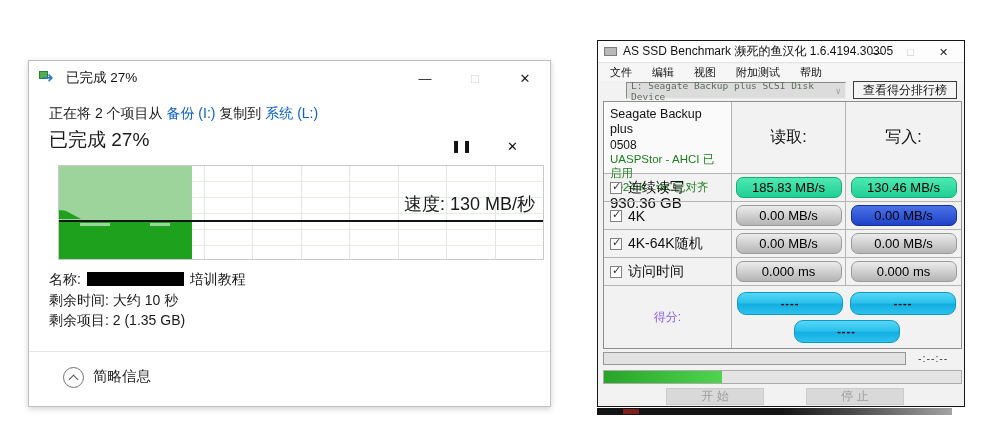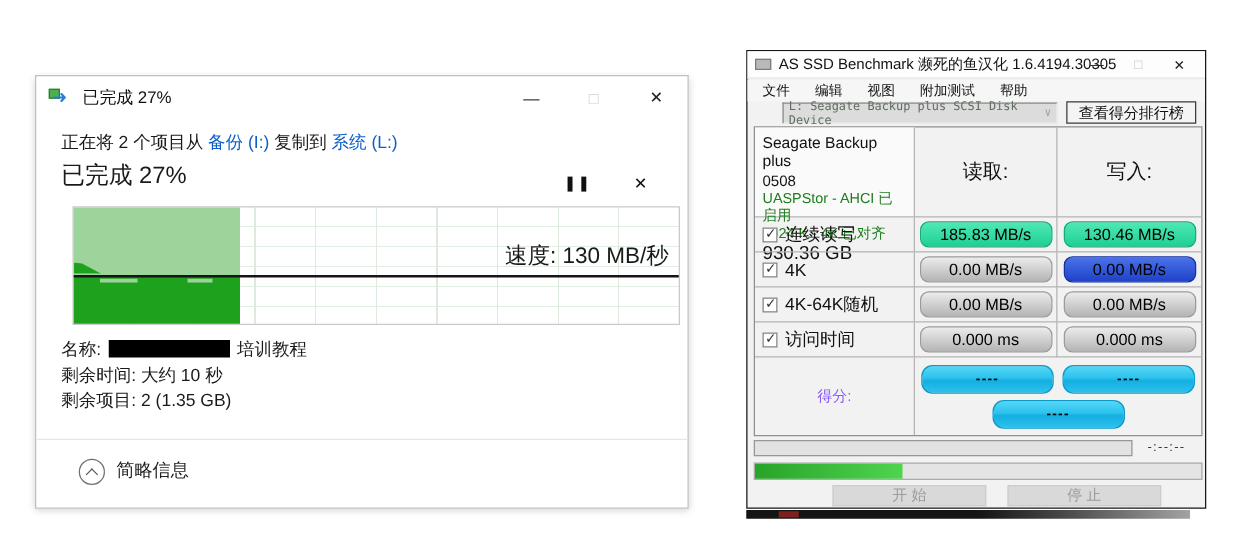--- a/index.html
+++ b/index.html
@@ -107,21 +107,21 @@
     background:linear-gradient(#55d7f6 0%,#2cc2ec 45%,#14aee2 55%,#2cc2ec 100%);
     border:1px solid #0d9ac8; display:flex; align-items:center; justify-content:center;
     font-size:11px; font-weight:bold; letter-spacing:1px; color:#000; }
 
   .bm-idle-bar { position:absolute; left:5px; top:311px; width:303px; height:13px;
     background:#e2e2e2; border:1px solid #979797; }
   .bm-time { position:absolute; left:320px; top:311px; font-size:10.5px; color:#3a3a3a; letter-spacing:1px; }
   .bm-progress { position:absolute; left:5px; top:329px; width:359px; height:14px;
     background:#e4e4e4; border:1px solid #ababab; }
   .bm-progress-fill { height:100%; background:linear-gradient(to right,#28a428,#4fd44f); }
-  .bm-btn { position:absolute; top:347px; width:123px; height:17px; background:#d9d9d9;
+  .bm-btn { position:absolute; top:347px; width:98px; height:17px; background:#d9d9d9;
     border:1px solid #cccccc; color:#9c9c9c; font-size:12px; display:flex; align-items:center; justify-content:center; }
   .bm-btn.start { left:68px; } .bm-btn.stop { left:208px; }
 
   .desk-strip { position:absolute; left:597px; top:408px; width:355px; height:7px;
     background:linear-gradient(to right,#141414 0%,#141414 52%,#4a4a4a 72%,#a3a3a3 100%); }
   .desk-strip .red { position:absolute; left:26px; top:1px; width:16px; height:5px; background:#7e2020; }
 </style>
 </head>
 <body>
 

